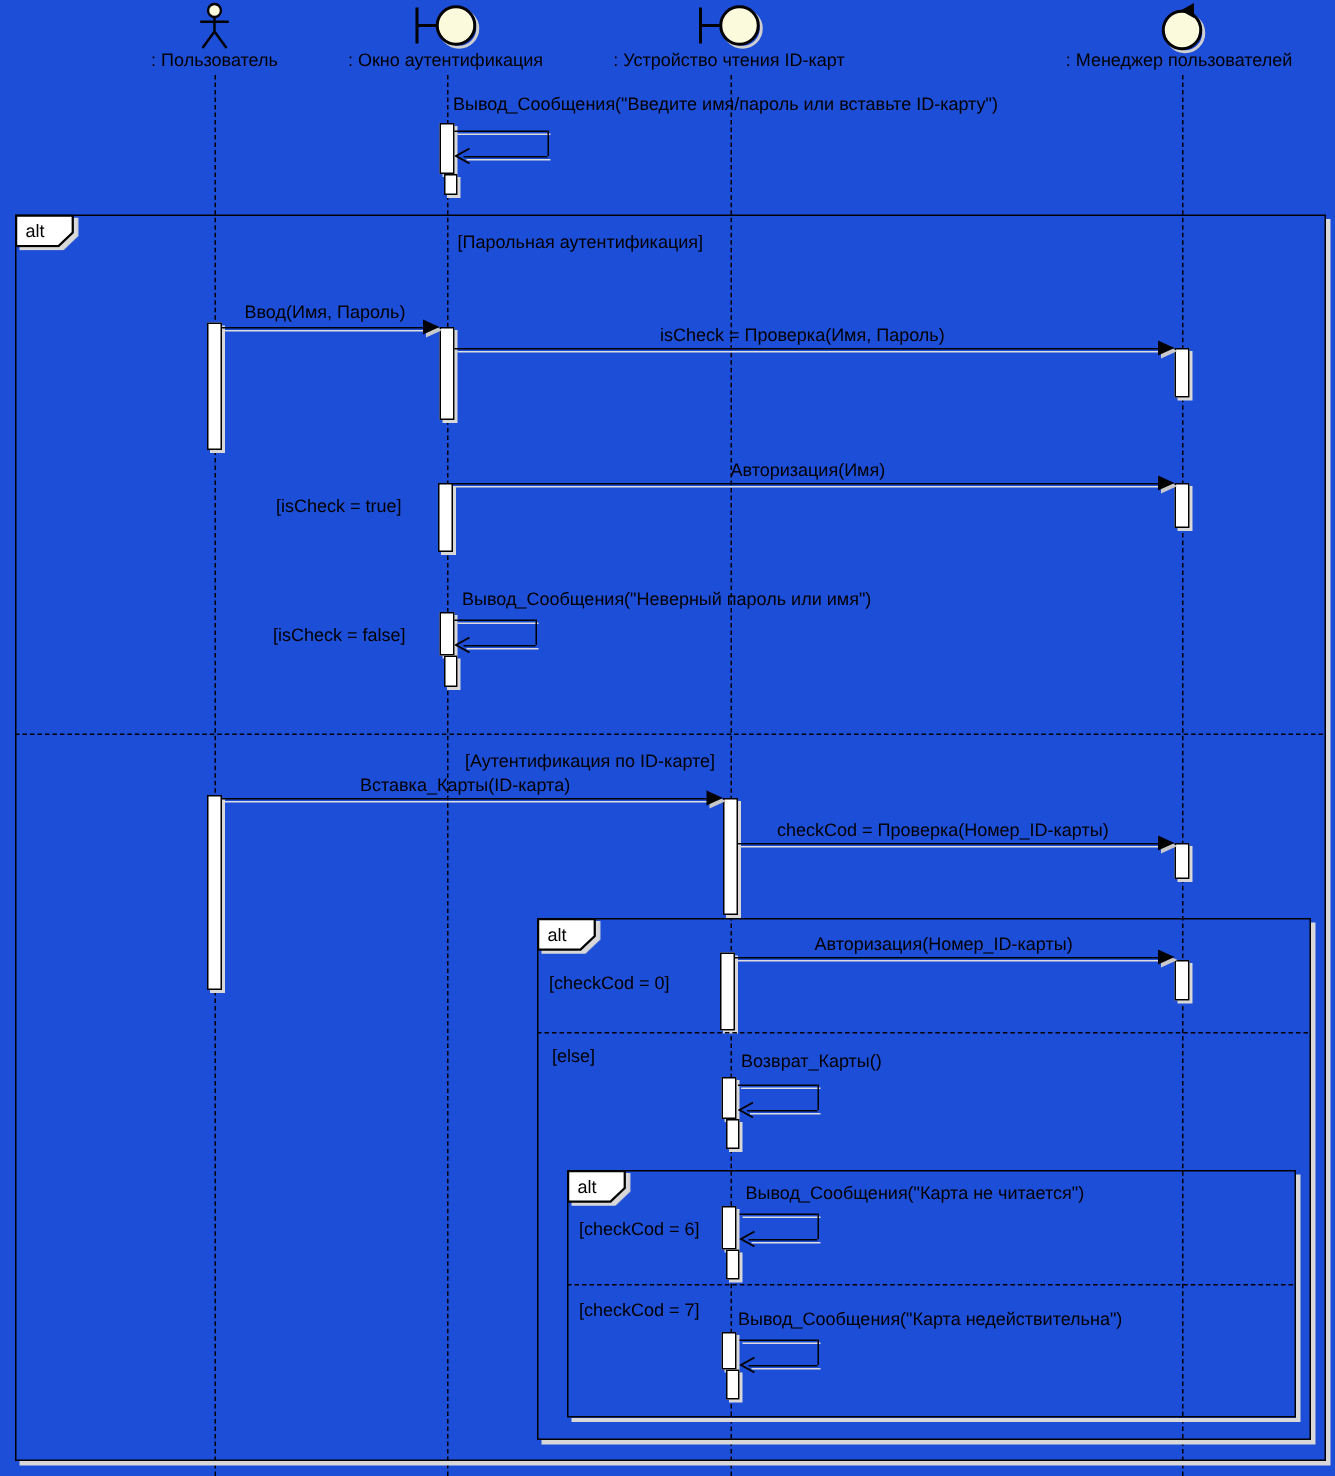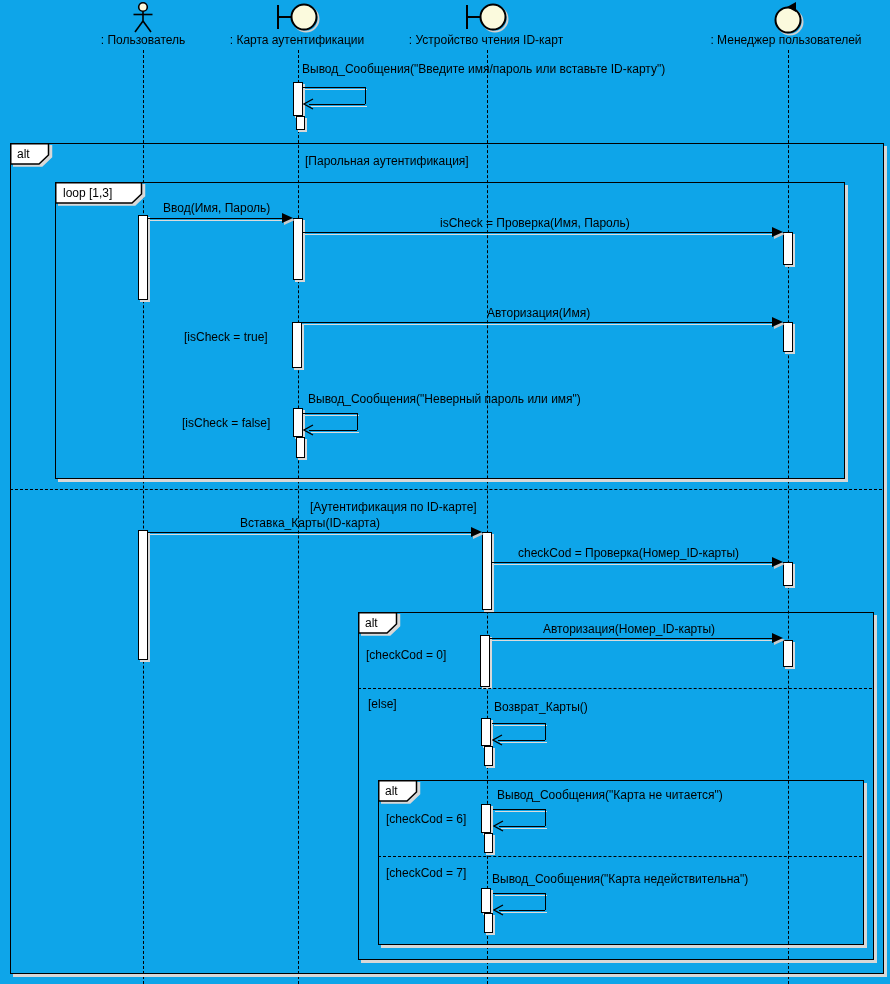--- a/index.html
+++ b/index.html
@@ -1,18 +1,18 @@
 <!DOCTYPE html>
 <html><head>
 <meta charset="utf-8">
 <style>
   html,body { margin:0; padding:0; background:#fff; }
   #canvas {
     position:relative; width:890px; height:984px;
-    background:#0ea5e9; overflow:hidden;
+    background:#1d4ed8; overflow:hidden;
     font-family:"Liberation Sans", sans-serif;
     font-size:12px; color:#000;
   }
   .lifeline { position:absolute; top:50px; height:934px; width:0; border-left:1px dashed #000; }
   .ll-name  { position:absolute; top:33px; white-space:nowrap; transform:translateX(-50%); }
   .icon     { position:absolute; }
 
   .frag { position:absolute; border:1.5px solid #000; box-shadow:3px 3px 0 #d8d8d8; }
   .frag-label { position:absolute; left:-1.5px; top:-1.5px; filter:drop-shadow(3px 2px 0 #d8d8d8); }
   .frag-label text { font-family:"Liberation Sans", sans-serif; font-size:12px; fill:#000; }
@@ -61,21 +61,21 @@
     <line x1="2" y1="16" x2="15" y2="16" stroke="#000" stroke-width="2"></line>
     <circle cx="28" cy="16" r="12.5" fill="#fbfadd" stroke="#000" stroke-width="2"></circle>
   </svg>
   <svg class="icon" style="left:769px;top:0" width="40" height="36">
     <circle cx="21" cy="22" r="12.5" fill="none" stroke="#cfcfcf" stroke-width="2"></circle>
     <circle cx="19" cy="20" r="12.5" fill="#fbfadd" stroke="#000" stroke-width="2"></circle>
     <polygon points="27,2 18,7 27,12" fill="#000"></polygon>
   </svg>
 
   <div class="ll-name" style="left:143px">: Пользователь</div>
-  <div class="ll-name" style="left:297px">: Карта аутентификации</div>
+  <div class="ll-name" style="left:297px">: Окно аутентификация</div>
   <div class="ll-name" style="left:486px">: Устройство чтения ID-карт</div>
   <div class="ll-name" style="left:786px">: Менеджер пользователей</div>
 
   <div class="act" style="left:293px;top:82px;height:34px"></div>
   <div class="act small" style="left:296px;top:116px;height:14px"></div>
   <div class="act" style="left:138px;top:215px;height:85px"></div>
   <div class="act" style="left:293px;top:218px;height:62px"></div>
   <div class="act" style="left:783px;top:232px;height:33px"></div>
   <div class="act" style="left:292px;top:322px;height:46px"></div>
   <div class="act" style="left:783px;top:322px;height:30px"></div>
@@ -94,26 +94,20 @@
   <div class="act small" style="left:484px;top:913px;height:20px"></div>
 
   <div class="frag" style="left:10px;top:143px;width:872px;height:829px">
     <svg class="frag-label" width="40" height="22">
       <path d="M0.75,0.75 H38.5 V12 L29,21 H0.75 Z" fill="#fff" stroke="#000" stroke-width="1.5"></path>
       <text x="7" y="15">alt</text>
     </svg>
   </div>
   <div class="divider" style="left:10px;top:489px;width:872px"></div>
 
-  <div class="frag" style="left:55px;top:182px;width:788px;height:295px">
-    <svg class="frag-label" width="88" height="22">
-      <path d="M0.75,0.75 H86.5 V12 L77,21 H0.75 Z" fill="#fff" stroke="#000" stroke-width="1.5"></path>
-      <text x="8" y="15">loop [1,3]</text>
-    </svg>
-  </div>
 
 
 
   <div class="frag" style="left:358px;top:612px;width:514px;height:346px">
     <svg class="frag-label" width="40" height="22">
       <path d="M0.75,0.75 H38.5 V12 L29,21 H0.75 Z" fill="#fff" stroke="#000" stroke-width="1.5"></path>
       <text x="7" y="15">alt</text>
     </svg>
   </div>
   <div class="divider" style="left:358px;top:688px;width:514px"></div>

